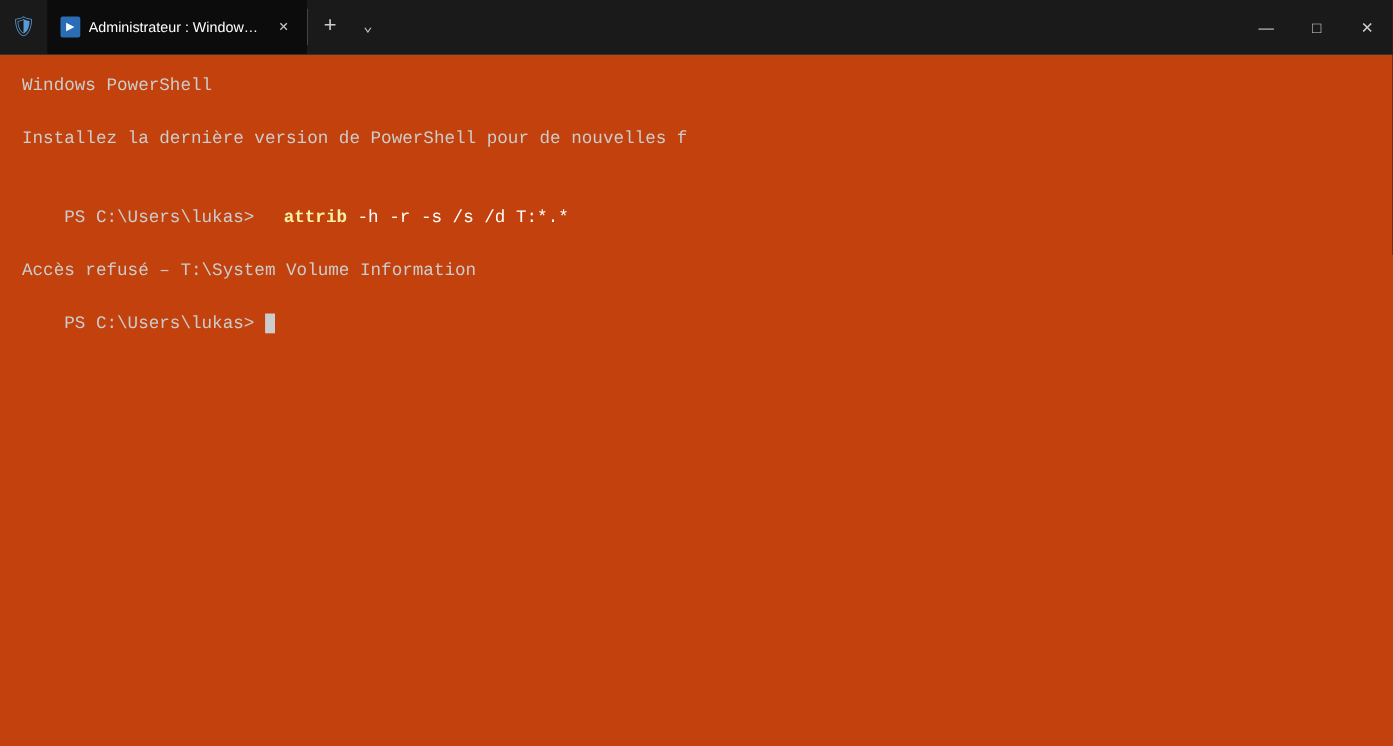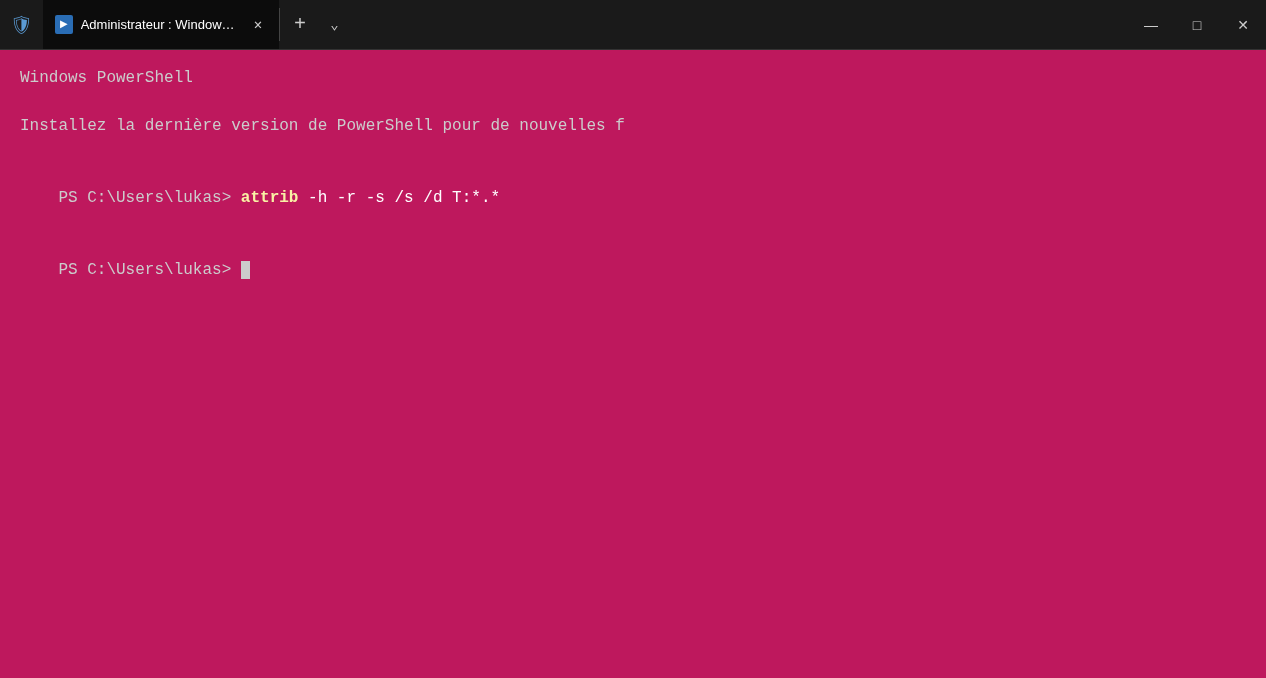--- a/index.html
+++ b/index.html
@@ -124,21 +124,21 @@
       justify-content: center;
       width: 46px;
       height: 100%;
       color: #cccccc;
       font-size: 14px;
       cursor: pointer;
       font-family: 'Segoe UI', sans-serif;
     }
 
     .terminal-body {
-      background: #be185d;
+      background: #c2410c;
       padding: 16px 20px;
       color: #cccccc;
       font-size: 16px;
       line-height: 1.5;
       height: calc(678px - 50px);
       overflow: hidden;
     }
 
     .line {
       display: block;
@@ -150,20 +150,21 @@
       height: 1.5em;
     }
 
     .prompt-text {
       color: #cccccc;
     }
 
     .command-yellow {
       color: #f9f1a5;
       font-weight: bold;
+      margin-left: 17px;
     }
 
     .command-white {
       color: #ffffff;
     }
 
     .cursor {
       display: inline-block;
       width: 9px;
       height: 1.1em;
@@ -220,16 +221,17 @@
 </div>
 
 <div class="terminal-body">
   <span class="line">Windows PowerShell</span>
   <span class="line-empty"></span>
   <span class="line">Installez la dernière version de PowerShell pour de nouvelles f</span>
   <span class="line-empty"></span>
   <span class="line">
     <span class="prompt-text">PS C:\Users\lukas&gt; </span><span class="command-yellow">attrib</span><span class="command-white"> -h -r -s /s /d T:*.*</span>
   </span>
+  <span class="line">Accès refusé – T:\System Volume Information</span>
   <span class="line">
     <span class="prompt-text">PS C:\Users\lukas&gt; </span><span class="cursor"></span>
   </span>
 </div>
 
 </body></html>

